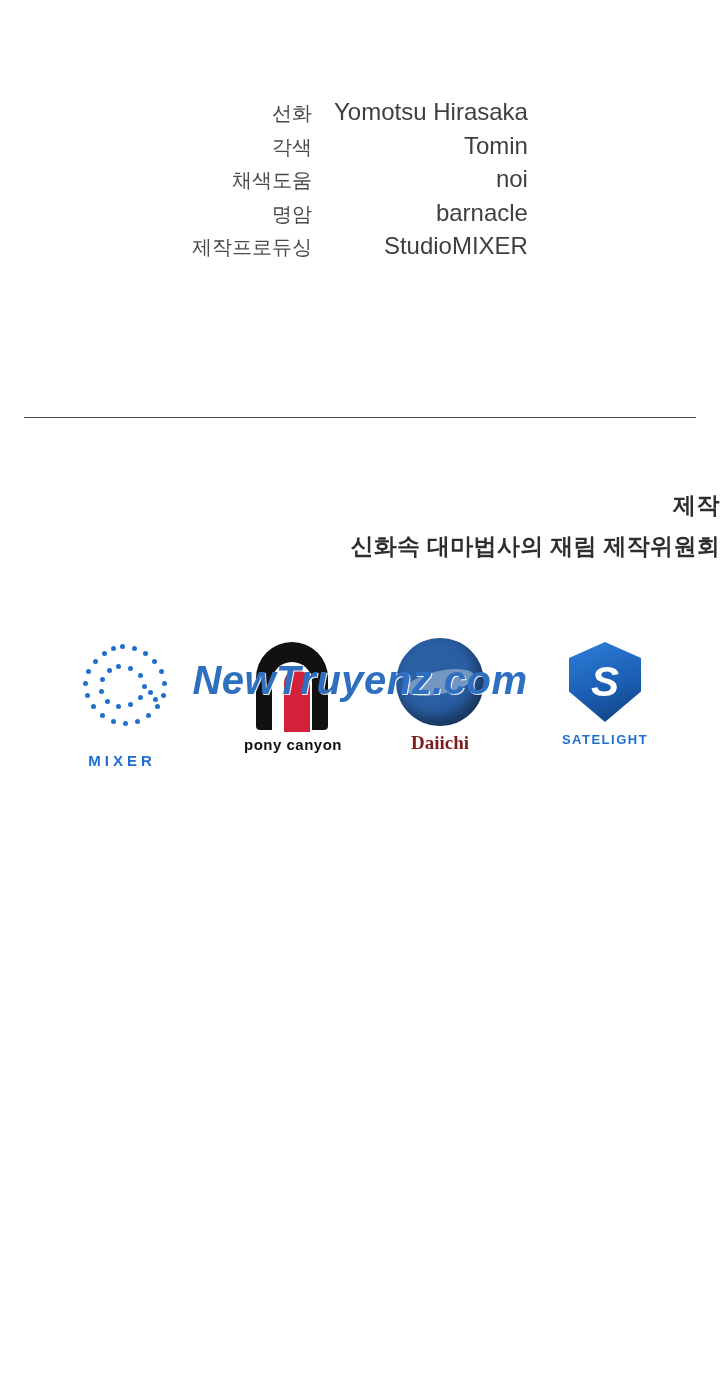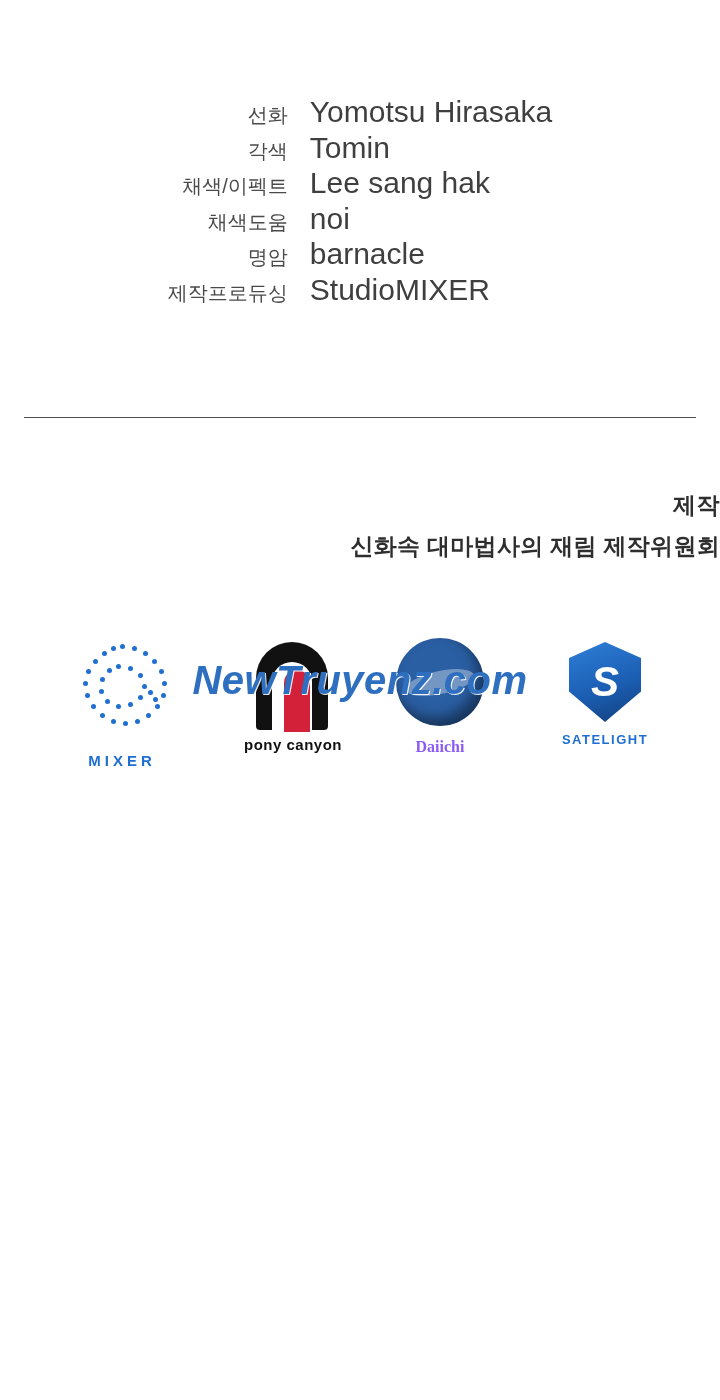--- a/index.html
+++ b/index.html
@@ -41,22 +41,22 @@
   }
   .credit-role {
     text-align: right;
     padding-right: 22px !important;
     font-size: 20px;
     line-height: 32.5px;
     color: #4a4a4a;
     white-space: nowrap;
   }
   .credit-name {
-    text-align: left;
-    font-size: 30px;
+    text-align: right;
+    font-size: 24px;
     line-height: 32.5px;
     color: #3f3f3f;
     white-space: nowrap;
   }
 
   
   .divider {
     position: absolute;
     top: 417px;
     left: 24px;
@@ -187,25 +187,25 @@
     position: absolute;
     left: 10%;
     top: 38%;
     width: 80%;
     height: 26%;
     background: rgba(255,255,255,0.35);
     transform: rotate(-12deg);
     border-radius: 50%;
   }
   .daiichi-text {
-    margin-top: 12px;
+    margin-top: 6px;
     font-family: "Liberation Serif", serif;
-    font-size: 16px;
-    font-weight: bold;
-    color: #8b5cf6;
+    font-size: 19px;
+    font-weight: bold;
+    color: #7f1d1d;
   }
 
   
   .logo-satelight { left: 540px; top: 12px; width: 130px; }
   .sat-mark {
     position: relative;
     width: 92px;
     height: 86px;
     margin: 0 auto;
   }
@@ -277,24 +277,20 @@
   <div class="credits">
     <table class="credits-table">
       <tbody>
         <tr>
           <td class="credit-role">선화</td>
           <td class="credit-name">Yomotsu Hirasaka</td>
         </tr>
         <tr>
           <td class="credit-role">각색</td>
           <td class="credit-name">Tomin</td>
-        </tr>
-        <tr>
-          <td class="credit-role">채색/이펙트</td>
-          <td class="credit-name">Lee sang hak</td>
         </tr>
         <tr>
           <td class="credit-role">채색도움</td>
           <td class="credit-name">noi</td>
         </tr>
         <tr>
           <td class="credit-role">명암</td>
           <td class="credit-name">barnacle</td>
         </tr>
         <tr>

